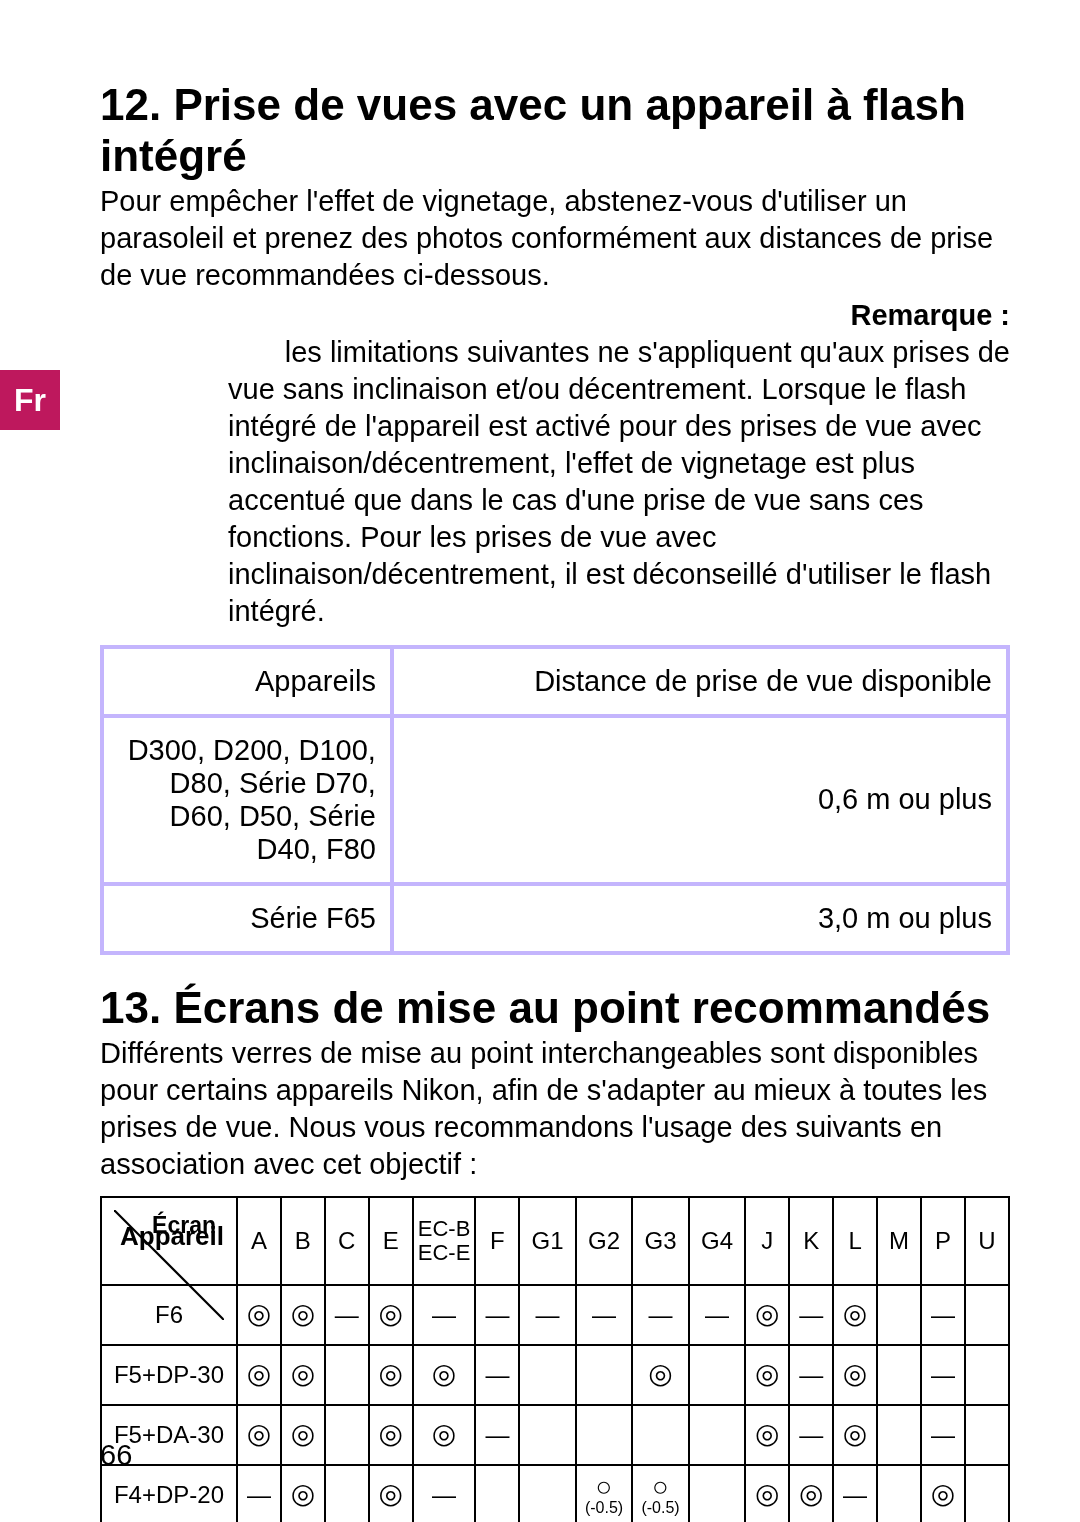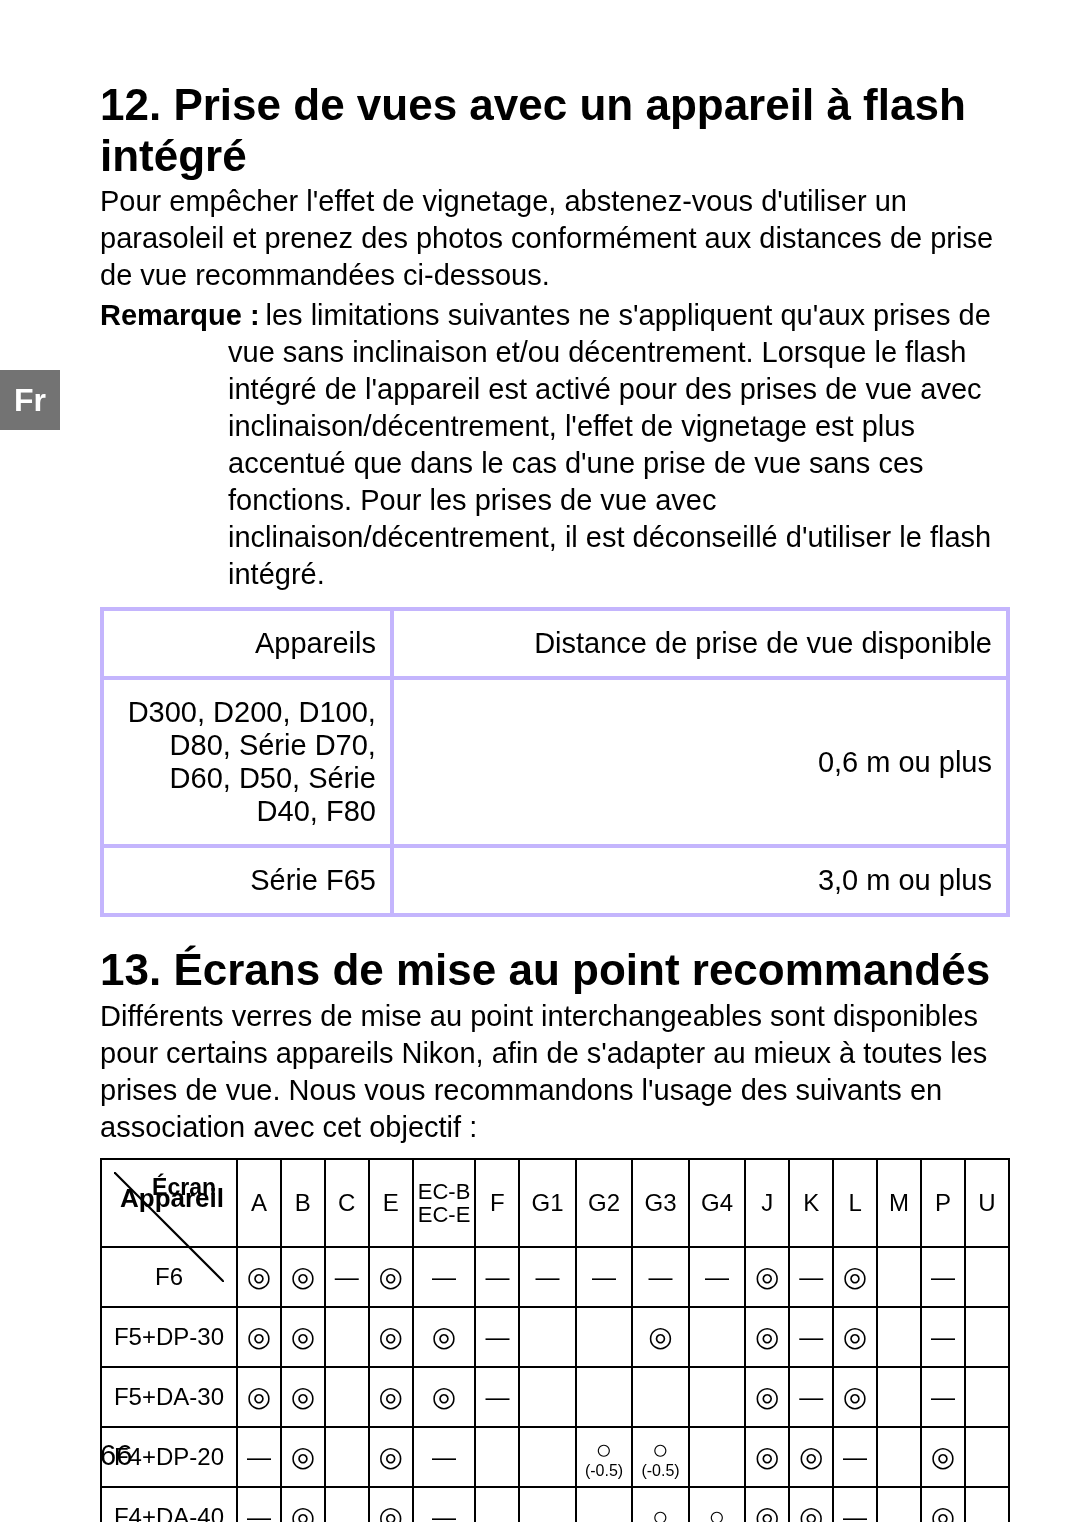--- a/index.html
+++ b/index.html
@@ -16,41 +16,41 @@
     height: 1522px;
     box-sizing: border-box;
     padding: 80px 70px 40px 100px;
   }
   .lang-tab {
     position: absolute;
     left: 0;
     top: 370px;
     width: 60px;
     height: 60px;
-    background: #737373;
+    background: #be185d;
     color: #fff;
     font-weight: bold;
     font-size: 32px;
     display: flex;
     align-items: center;
     justify-content: center;
   }
   h2 {
     font-size: 44px;
     font-weight: bold;
     margin: 0 0 2px 0;
     line-height: 1.15;
   }
   .body {
     font-size: 29px;
     line-height: 1.28;
   }
   .remarque {
     display: flex;
-    flex-direction: row;
+    flex-direction: column;
     align-items: flex-end;
     margin-top: 2px;
   }
   .remarque-label {
     font-weight: bold;
     white-space: nowrap;
   }
   .remarque-text {
     margin-left: 6px;
   }

